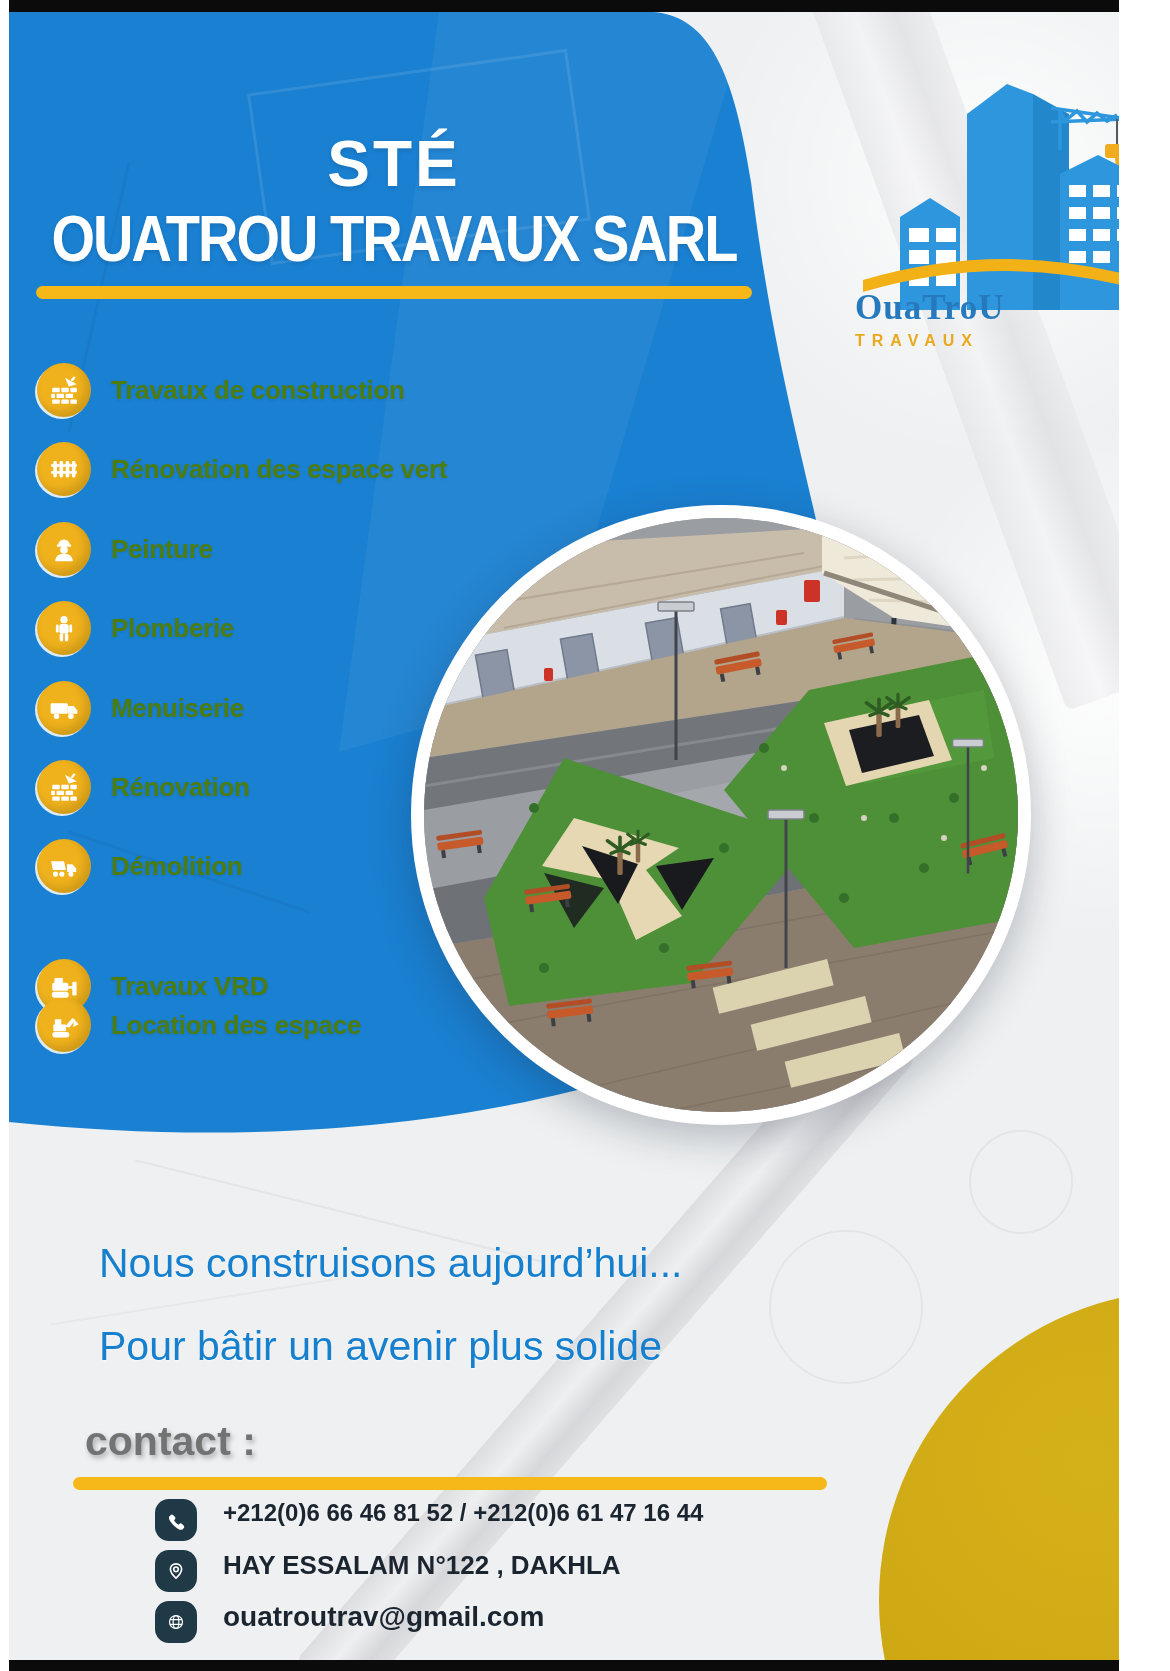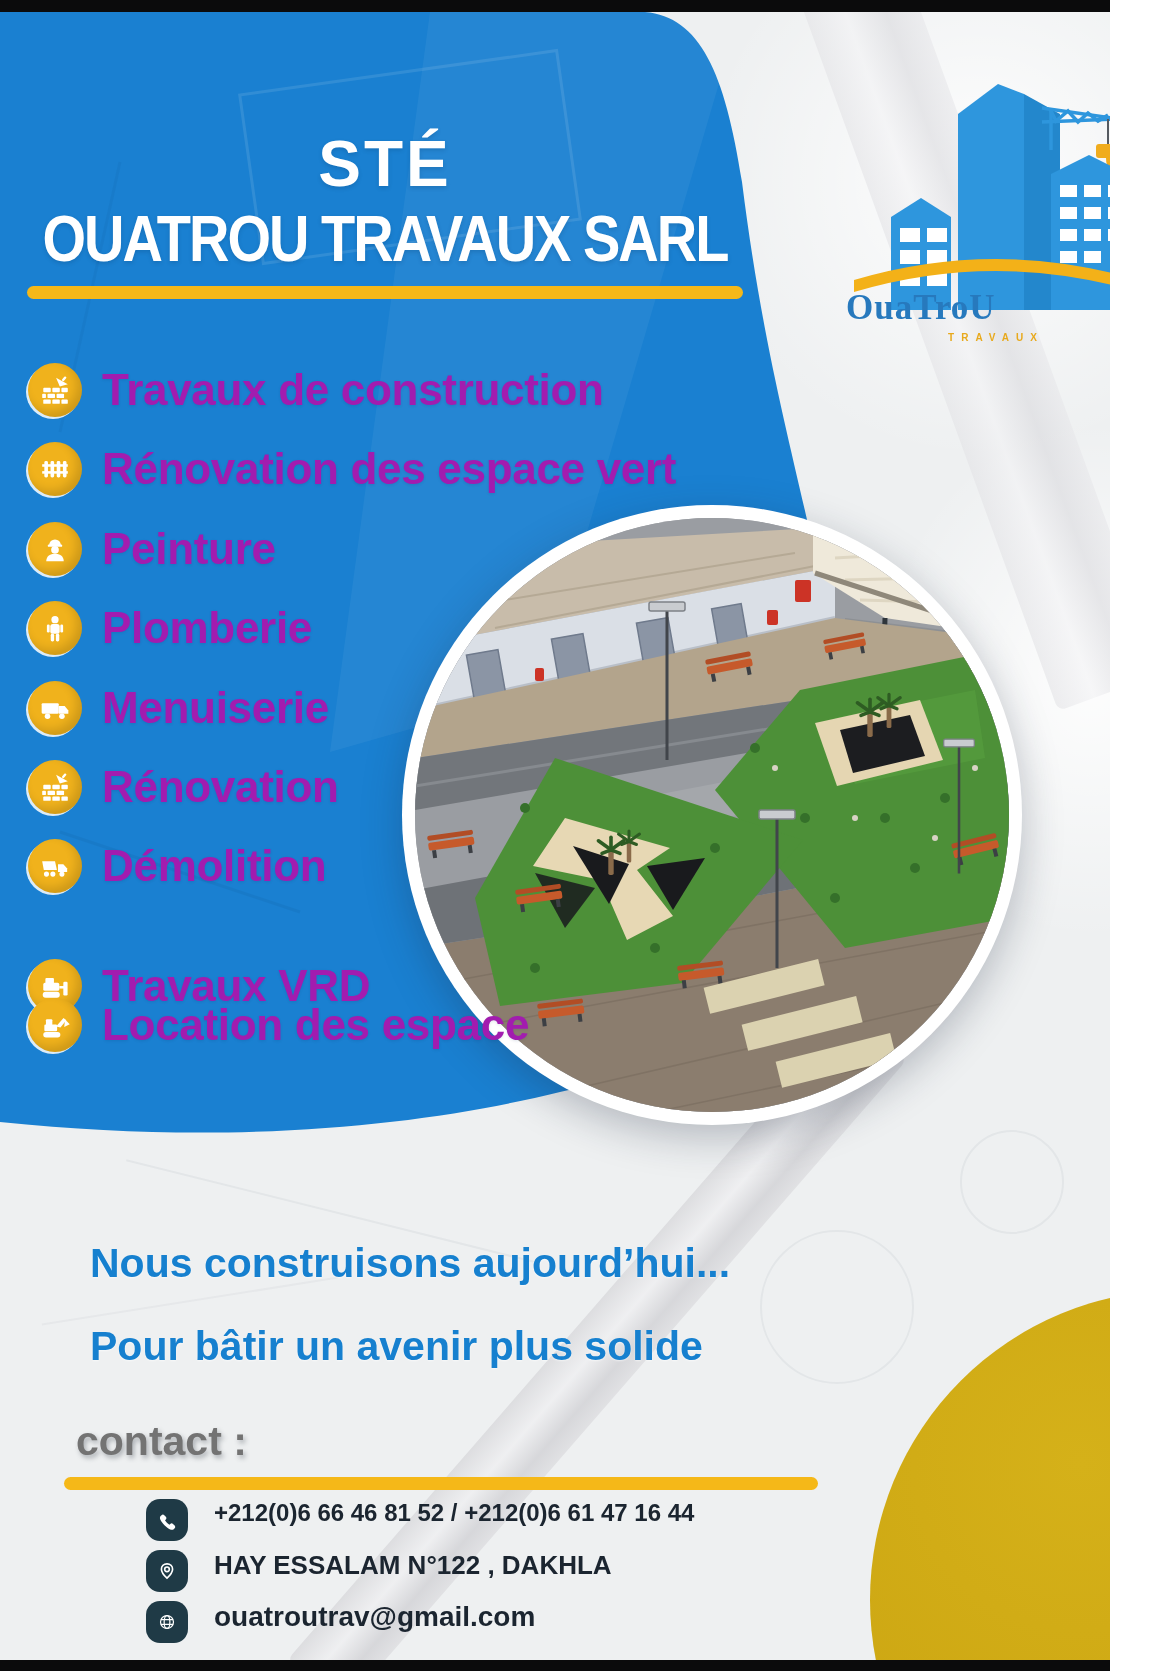--- a/index.html
+++ b/index.html
@@ -1,18 +1,18 @@
 <!DOCTYPE html>
 <html><head>
 <meta charset="utf-8">
 <style>
   html,body{margin:0;padding:0;background:#ffffff;}
   .poster{
     position:relative;width:1110px;height:1671px;overflow:hidden;
-    background:#eef0f1;font-family:"Liberation Sans",sans-serif;
+    background:#eef0f1;font-family:"Liberation Sans",sans-serif;margin-left:9px;
   }
   .abs{position:absolute;}
   
   .top-bar{left:0;top:0;width:1170px;height:12px;background:#0b0b0c;z-index:9;}
   .bottom-bar{left:0;top:1660px;width:1170px;height:11px;background:#0b0b0c;z-index:9;}
   
   .pencil{z-index:1;border-radius:8px;}
   .pencil-top{left:925px;top:-45px;width:110px;height:760px;transform:rotate(-20deg);
     background:linear-gradient(90deg,#e3e3e6 0%,#f2f2f4 35%,#d9d9dd 70%,#e7e7ea 100%);opacity:.6;}
   .pencil-bottom{left:560px;top:930px;width:74px;height:860px;transform:rotate(41deg);
@@ -35,35 +35,35 @@
   .title-1{font-size:64px;font-weight:bold;letter-spacing:3px;line-height:72px;
     text-shadow:0 2px 4px rgba(0,40,80,.18);}
   .title-2{font-size:56px;font-weight:bold;letter-spacing:-2px;line-height:62px;margin-top:8px;
     transform:scale(1,1.15);transform-origin:center;white-space:nowrap;
     text-shadow:0 2px 4px rgba(0,40,80,.18);}
   .title-underline{margin-top:16px;height:13px;background:#f5b818;border-radius:7px;}
   
   .logo{left:846px;top:52px;width:300px;height:300px;z-index:3;}
   .logo-word{position:absolute;left:0;top:236px;width:100%;
     font-family:"Liberation Serif",serif;font-weight:bold;font-size:35px;color:#2779bd;letter-spacing:1px;}
-  .logo-sub{position:absolute;left:0;top:280px;width:100%;text-align:center;
-    font-size:10px;font-weight:bold;letter-spacing:7px;color:#e8a91c;}
+  .logo-sub{position:absolute;left:0;top:280px;width:100%;
+    font-size:16px;font-weight:bold;letter-spacing:7px;color:#e8a91c;}
   
   .service-row{position:absolute;left:28px;height:58px;display:flex;align-items:center;gap:20px;z-index:5;}
   .badge{width:54px;height:54px;border-radius:50%;background:#f0b21c;flex:0 0 54px;
     display:flex;align-items:center;justify-content:center;
     box-shadow:-2px 2px 0 rgba(255,255,255,.85), inset -5px -5px 10px rgba(0,0,0,.14);}
-  .service-label{font-size:44px;font-weight:bold;color:#a21caf;white-space:nowrap;
+  .service-label{font-size:26px;font-weight:bold;color:#4d7c0f;white-space:nowrap;
     letter-spacing:-.3px;text-shadow:0 1px 3px rgba(0,40,80,.12);}
   
   .photo{left:402px;top:505px;width:620px;height:620px;border-radius:50%;background:#ffffff;
     z-index:4;box-shadow:0 12px 40px rgba(30,40,60,.28);}
   .photo-inner{position:absolute;inset:13px;border-radius:50%;overflow:hidden;background:#9a9da2;}
   
-  .tagline{font-size:41px;font-weight:bold;color:#1680cf;white-space:nowrap;z-index:5;
+  .tagline{font-size:41px;font-weight:normal;color:#1680cf;white-space:nowrap;z-index:5;
     text-shadow:0 1px 2px rgba(255,255,255,.6);}
   .tagline-1{left:90px;top:1240px;}
   .tagline-2{left:90px;top:1323px;}
   .contact-heading{left:76px;top:1418px;font-size:41px;font-weight:bold;color:#737373;z-index:5;
     text-shadow:2px 3px 5px rgba(40,50,60,.35);}
   .contact-bar{left:64px;top:1477px;width:754px;height:13px;background:#f5b818;border-radius:7px;z-index:5;}
   .contact-row{position:absolute;left:146px;display:flex;align-items:flex-start;gap:26px;z-index:5;}
   .row-phone{top:1499px;}
   .row-address{top:1550px;}
   .row-email{top:1601px;}

